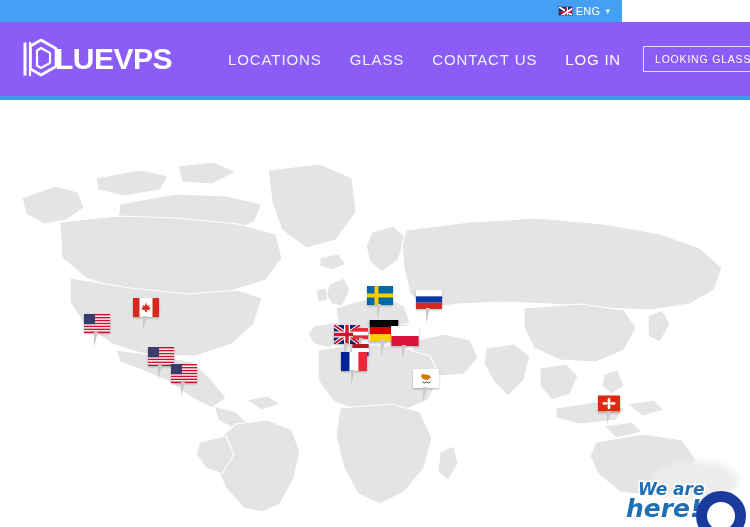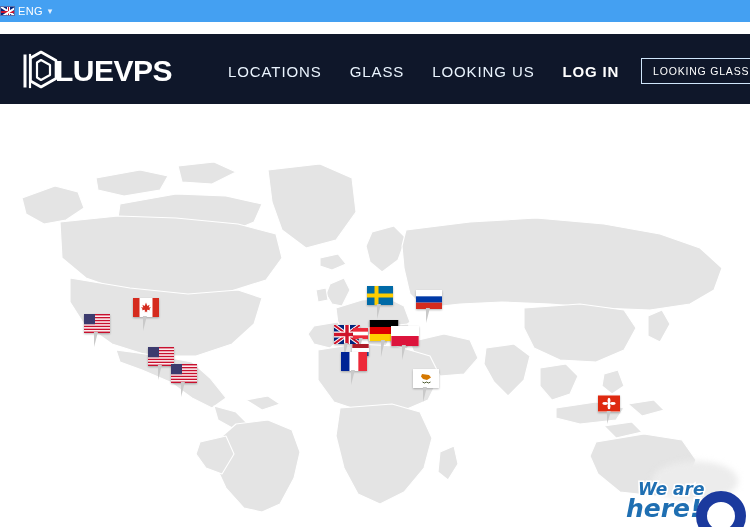--- a/index.html
+++ b/index.html
@@ -6,23 +6,23 @@
   html, body {
     width: 750px; height: 527px;
     font-family: "Liberation Sans", sans-serif;
     background: #ffffff;
     overflow: hidden;
   }
   #page { position: relative; width: 750px; height: 527px; background: #fff; }
 
   
   .langbar {
-    position: absolute; top: 0; left: 0; width: 750px; height: 22px;
+    position: absolute; top: 0; left: 0; width: 622px; height: 22px;
     background: #44a0f2;
-    display: flex; align-items: center; 
+    display: flex; align-items: center; justify-content: flex-end;
     padding-right: 12px;
   }
   .lang-select { display: flex; align-items: center; gap: 3px; cursor: pointer; }
   .flag-uk {
     width: 15px; height: 10px; position: relative; overflow: hidden;
     background: #00247d; border: 0.5px solid rgba(255,255,255,.35);
     display: inline-block; flex: none;
   }
   .flag-uk::before, .flag-uk::after {
     content: ""; position: absolute; left: -3px; top: 4px; width: 22px; height: 2px;
@@ -43,40 +43,40 @@
   }
   .flag-uk u::before {
     content: ""; position: absolute; left: 6.7px; top: -4.2px; width: 1.6px; height: 10px;
     background: #cf142b;
   }
   .lang-code { color: #fff; font-size: 11px; letter-spacing: .3px; }
   .lang-caret { color: #e4f0fd; font-size: 9px; margin-left: 2px; }
 
   
   .header {
-    position: absolute; top: 34px; left: 0; width: 750px; height: 78px;
-    background: #0f172a;
+    position: absolute; top: 22px; left: 0; width: 750px; height: 78px;
+    background: #8b5cf6;
     border-bottom: 4px solid #3f97e8;
     display: flex; align-items: center;
   }
   .logo { display: flex; align-items: center; margin-left: 18px; cursor: pointer; }
   .logo-mark { width: 46px; height: 46px; flex: none; }
   .logo-text {
     color: #ffffff; font-size: 30px; font-weight: 700;
     letter-spacing: -0.5px; margin-left: -9px; line-height: 1;
     font-family: "Liberation Sans", sans-serif;
   }
   .nav {
     display: flex; align-items: center; margin-left: 42px; gap: 0;
   }
   .nav a {
     color: #eaf4fe; font-size: 15px; letter-spacing: .9px;
     text-decoration: none; padding: 6px 14px; white-space: nowrap;
   }
-  .nav a.bold { color: #ffffff; font-weight: 700; letter-spacing: .8px; }
+  .nav a.bold { color: #ffffff; font-weight: 400; letter-spacing: .8px; }
   .nav .ghost-btn {
     border: 1px solid #cfe6fb; color: #ffffff; padding: 6px 11px;
     margin-left: 8px; font-size: 10.5px; letter-spacing: .8px;
   }
 
   
   .stage {
     position: absolute; top: 104px; left: 0; width: 750px; height: 423px;
     background: #ffffff; overflow: hidden;
   }
@@ -141,21 +141,21 @@
         <path d="M12 7 L12 39" stroke="#ffffff" stroke-width="2.2" fill="none" stroke-linecap="square"></path>
         <path d="M23 4 L38 12.5 L38 30.5 L23 39 L12.5 33 L12.5 10 Z" fill="none" stroke="#ffffff" stroke-width="2.6" stroke-linejoin="round"></path>
         <path d="M23 12 L32 17 L32 27 L23 32 L19 29.5 L19 14.5 Z" fill="none" stroke="#ffffff" stroke-width="2.2" stroke-linejoin="round"></path>
       </svg>
       <span class="logo-text">LUEVPS</span>
     </div>
 
     <nav class="nav">
       <a href="#">LOCATIONS</a>
       <a href="#">GLASS</a>
-      <a href="#">LOOKING US</a>
+      <a href="#">CONTACT US</a>
       <a href="#" class="bold">LOG IN</a>
       <a href="#" class="ghost-btn">LOOKING GLASS</a>
     </nav>
   </div>
 
   <div class="stage">
 
     <svg class="worldmap" viewBox="0 0 750 400" preserveAspectRatio="none">
       <g fill="#e4e4e4" stroke="#ffffff" stroke-width="1.1" stroke-linejoin="round">
 

